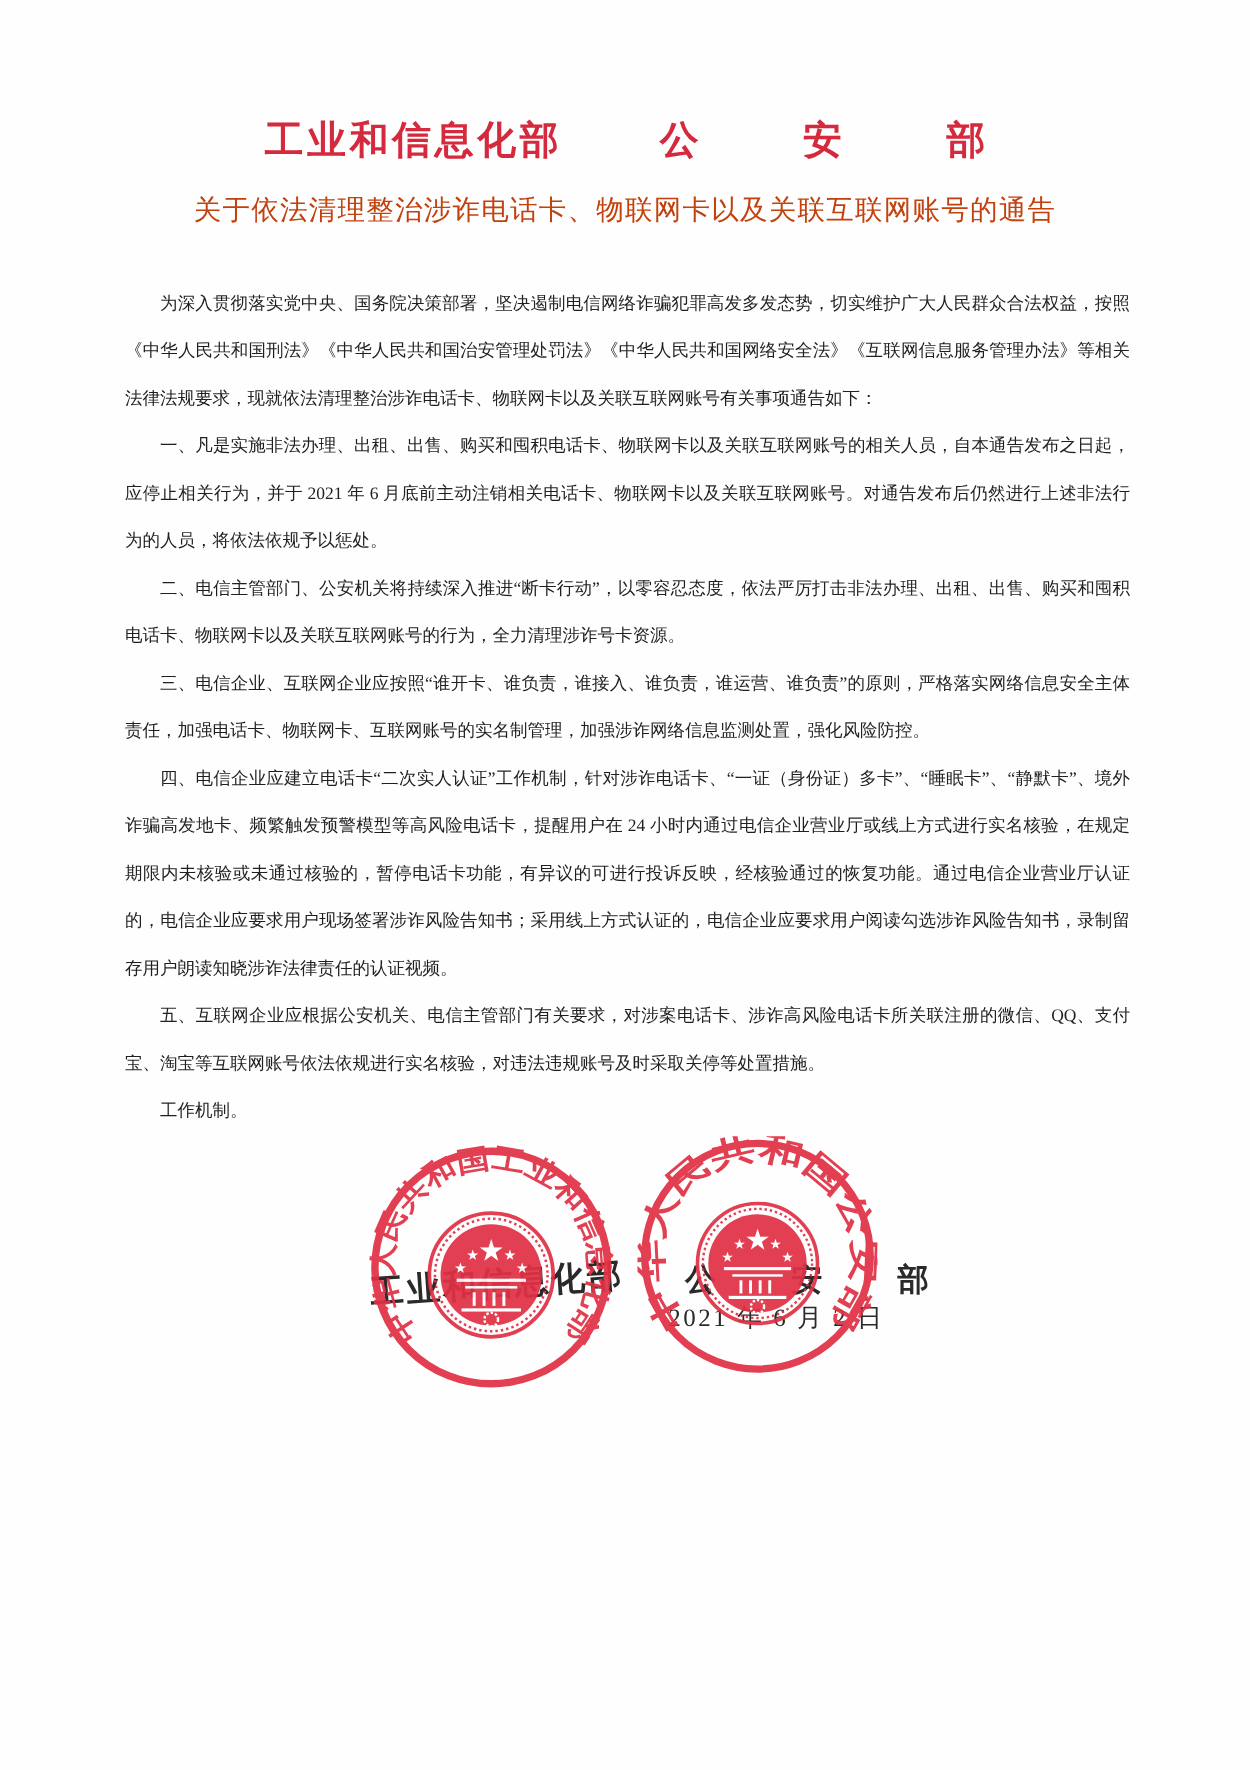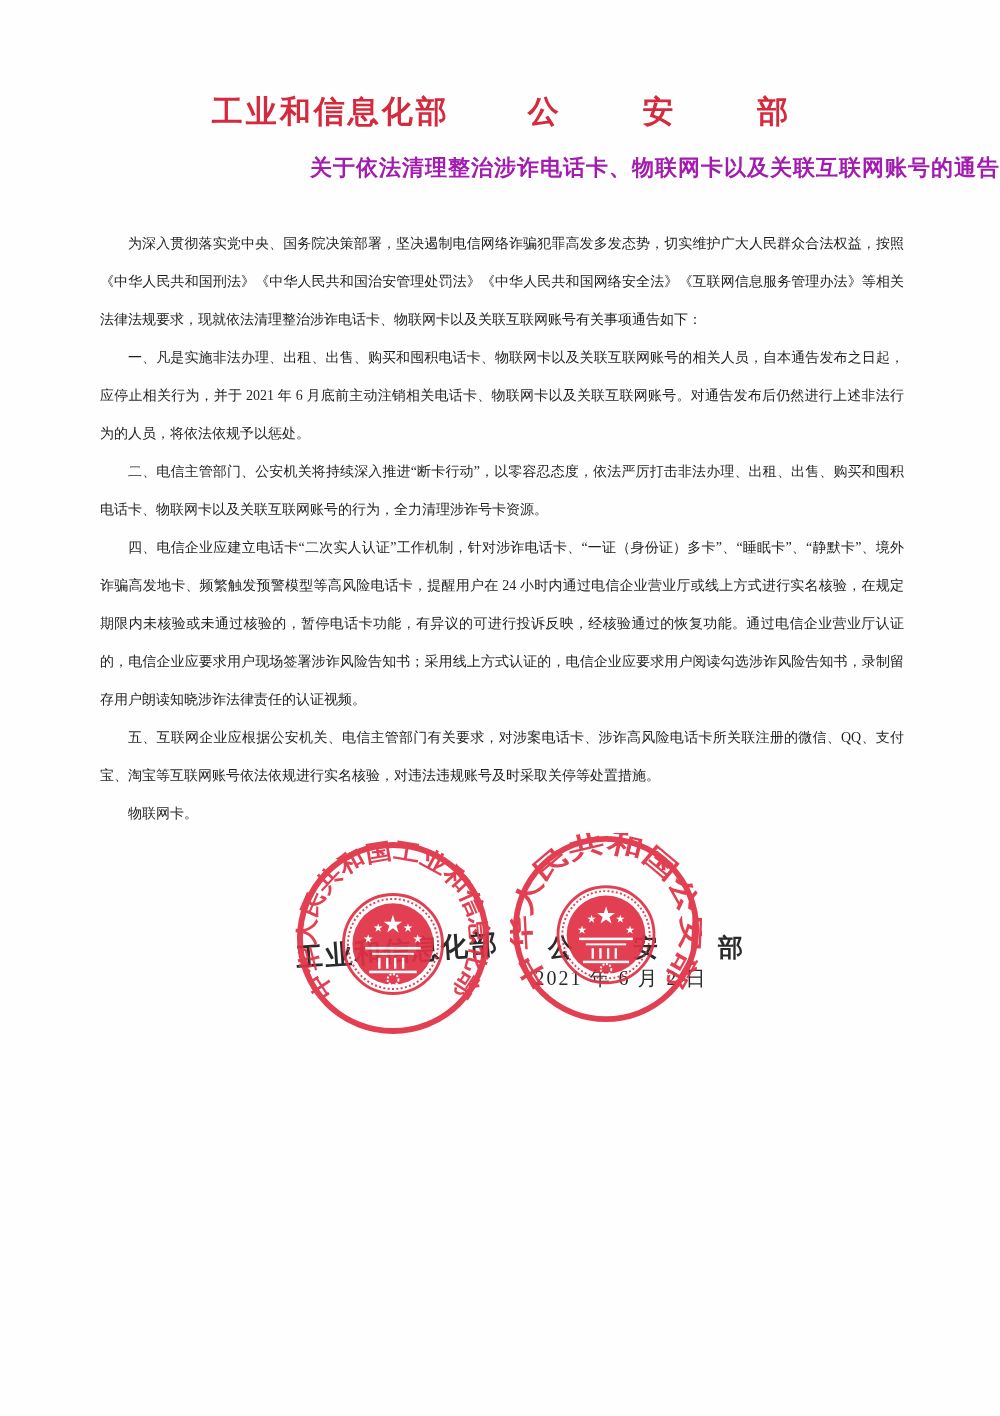--- a/index.html
+++ b/index.html
@@ -30,25 +30,25 @@
     gap: 78px;
     font-weight: bold;
     font-size: 31px;
     color: #d5293d;
     line-height: 1.1;
   }
   .red-header .ministry-left { letter-spacing: 3px; }
   .red-header .ministry-right { letter-spacing: 0.85em; margin-right: -0.85em; }
   .doc-title {
     margin-top: 24px;
-    text-align: right;
-    font-weight: bold;
+    text-align: center;
+    font-weight: normal;
     font-size: 22px;
     letter-spacing: 1px;
-    color: #a21caf;
+    color: #c2410c;
   }
   .body-text {
     margin: 42px 96px 0 100px;
     font-size: 14px;
     line-height: 38px;
   }
   .body-text p {
     margin: 0;
     text-indent: 2em;
     text-align: justify;
@@ -109,23 +109,24 @@
     <span class="ministry-left">工业和信息化部</span>
     <span class="ministry-right">公　安　部</span>
   </div>
 
   <div class="doc-title">关于依法清理整治涉诈电话卡、物联网卡以及关联互联网账号的通告</div>
 
   <div class="body-text">
     <p>为深入贯彻落实党中央、国务院决策部署，坚决遏制电信网络诈骗犯罪高发多发态势，切实维护广大人民群众合法权益，按照《中华人民共和国刑法》《中华人民共和国治安管理处罚法》《中华人民共和国网络安全法》《互联网信息服务管理办法》等相关法律法规要求，现就依法清理整治涉诈电话卡、物联网卡以及关联互联网账号有关事项通告如下：</p>
     <p>一、凡是实施非法办理、出租、出售、购买和囤积电话卡、物联网卡以及关联互联网账号的相关人员，自本通告发布之日起，应停止相关行为，并于 2021 年 6 月底前主动注销相关电话卡、物联网卡以及关联互联网账号。对通告发布后仍然进行上述非法行为的人员，将依法依规予以惩处。</p>
     <p>二、电信主管部门、公安机关将持续深入推进“断卡行动”，以零容忍态度，依法严厉打击非法办理、出租、出售、购买和囤积电话卡、物联网卡以及关联互联网账号的行为，全力清理涉诈号卡资源。</p>
+    <p>三、电信企业、互联网企业应按照“谁开卡、谁负责，谁接入、谁负责，谁运营、谁负责”的原则，严格落实网络信息安全主体责任，加强电话卡、物联网卡、互联网账号的实名制管理，加强涉诈网络信息监测处置，强化风险防控。</p>
     <p>四、电信企业应建立电话卡“二次实人认证”工作机制，针对涉诈电话卡、“一证（身份证）多卡”、“睡眠卡”、“静默卡”、境外诈骗高发地卡、频繁触发预警模型等高风险电话卡，提醒用户在 24 小时内通过电信企业营业厅或线上方式进行实名核验，在规定期限内未核验或未通过核验的，暂停电话卡功能，有异议的可进行投诉反映，经核验通过的恢复功能。通过电信企业营业厅认证的，电信企业应要求用户现场签署涉诈风险告知书；采用线上方式认证的，电信企业应要求用户阅读勾选涉诈风险告知书，录制留存用户朗读知晓涉诈法律责任的认证视频。</p>
     <p>五、互联网企业应根据公安机关、电信主管部门有关要求，对涉案电话卡、涉诈高风险电话卡所关联注册的微信、QQ、支付宝、淘宝等互联网账号依法依规进行实名核验，对违法违规账号及时采取关停等处置措施。</p>
-    <p>物联网卡。</p>
+    <p>工作机制。</p>
   </div>
 
   <div class="seal-area">
 
     <div class="overlay-black overlay-left">工业和信息化部</div>
     <div class="overlay-black overlay-right">公　安　部</div>
     <div class="seal-date">2021 年 6 月 2 日</div>
 
     <div class="seal seal-left">
       <svg width="198" height="198" viewBox="0 0 200 200" style="opacity:0.93">

